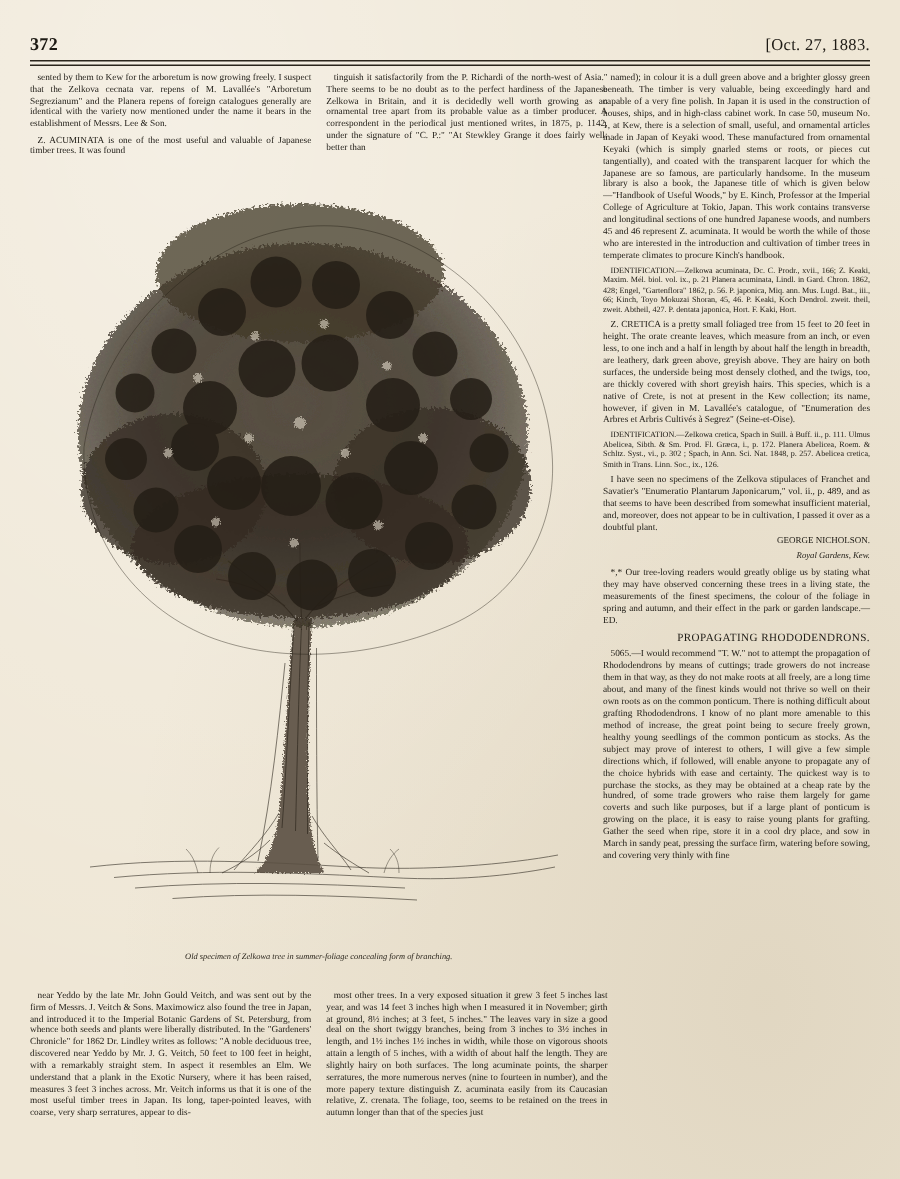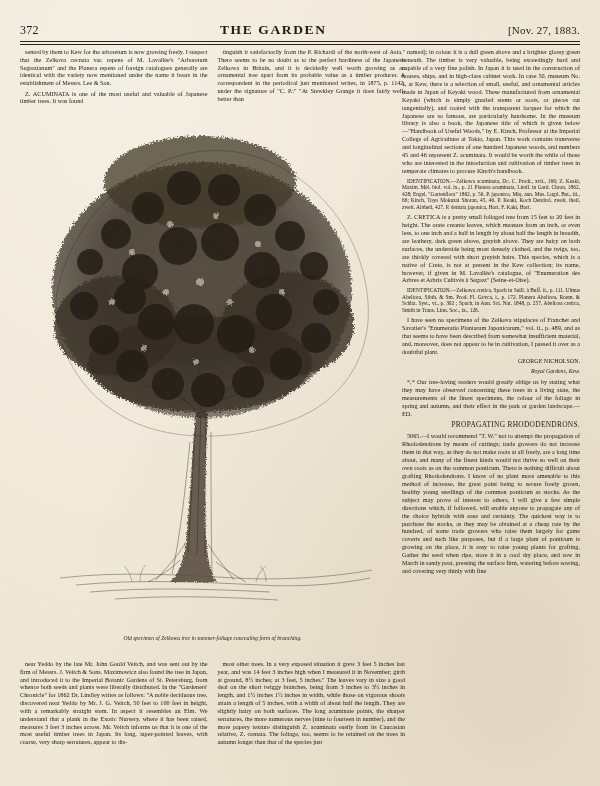--- a/index.html
+++ b/index.html
@@ -20,21 +20,21 @@
       radial-gradient(ellipse at 85% 85%, rgba(160,140,100,0.18), rgba(255,255,255,0) 60%),
       #efe7d6;
   }
   
   .runhead{
     display:flex;align-items:baseline;justify-content:space-between;
     font-size:11.5px;
     letter-spacing:.02em;
     padding-bottom:3px;
   }
-  .runhead .folio{font-size:12px;font-weight:normal;}
+  .runhead .folio{font-size:12px;font-weight:bold;}
   .runhead .title{
     font-size:13.5px;letter-spacing:.12em;font-weight:bold;
     text-align:center;flex:1;
   }
   .runhead .date{font-size:11px;}
   .rule{
     border-top:1.6px solid #2a251c;
     border-bottom:0.6px solid #2a251c;
     height:2px;
     margin:0 0 6px 0;
@@ -109,22 +109,21 @@
   
   .ink{stroke:#221c14;fill:none;}
 </style>
 </head>
 <body>
 
 <div class="page">
 
   <div class="runhead">
     <div class="folio">372</div>
-    <div class="title">THE GARDEN</div>
-    <div class="date">[Nov. 27, 1883.</div>
+    <div class="date">[Oct. 27, 1883.</div>
   </div>
   <div class="rule"></div>
 
   <div class="topleftcols">
     <div class="tcol">
       <p>sented by them to Kew for the arboretum is now growing freely. I suspect that the Zelkova cecnata var. repens of M. Lavallée's "Arboretum Segrezianum" and the Planera repens of foreign catalogues generally are identical with the variety now mentioned under the name it bears in the establishment of Messrs. Lee &amp; Son.</p>
       <p>Z. ACUMINATA is one of the most useful and valuable of Japanese timber trees. It was found</p>
     </div>
     <div class="tcol">
       <p class="noind">tinguish it satisfactorily from the P. Richardi of the north-west of Asia." There seems to be no doubt as to the perfect hardiness of the Japanese Zelkowa in Britain, and it is decidedly well worth growing as an ornamental tree apart from its probable value as a timber producer. A correspondent in the periodical just mentioned writes, in 1875, p. 1142, under the signature of "C. P.:" "At Stewkley Grange it does fairly well; better than</p>

